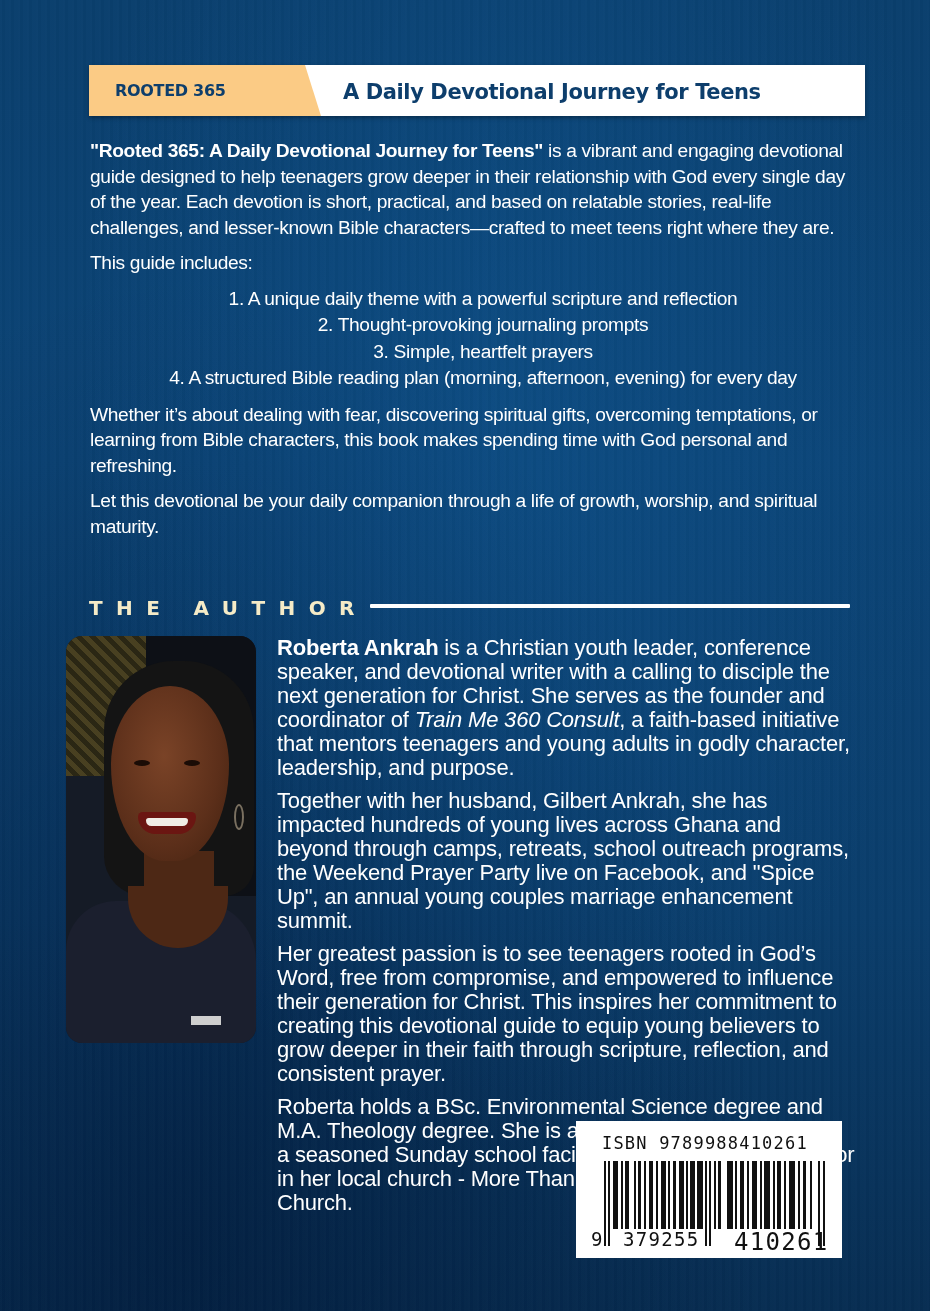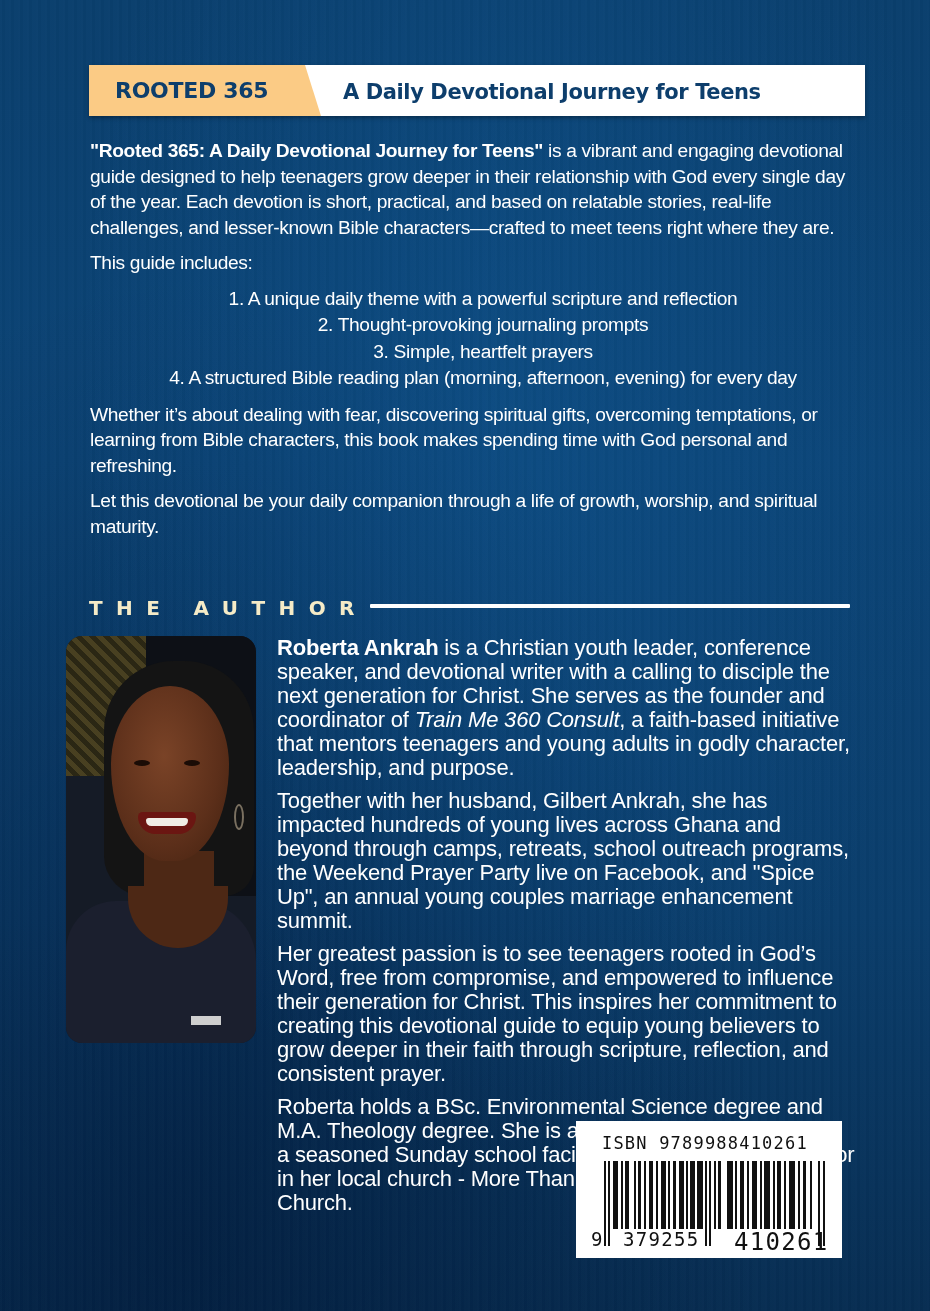--- a/index.html
+++ b/index.html
@@ -25,21 +25,21 @@
     overflow: hidden;
   }
   .banner-tag {
     position: absolute; left: 0; top: 0; height: 51px; width: 232px;
     background: #fbcb85;
     clip-path: polygon(0 0, 216px 0, 232px 51px, 0 51px);
   }
   .banner-tag-label {
     position: absolute; left: 26px; top: 0; height: 51px; line-height: 51px;
     font-family: "DejaVu Sans", sans-serif; font-weight: bold;
-    font-size: 22px; color: #0d3e6c; letter-spacing: -0.3px;
+    font-size: 16px; color: #0d3e6c; letter-spacing: -0.3px;
   }
   .banner-subtitle {
     position: absolute; left: 254px; top: 2px; height: 40px; line-height: 51px;
     font-family: "DejaVu Sans", sans-serif; font-weight: bold;
     font-size: 21px; color: #0d3e6c; letter-spacing: -0.4px;
   }
 
   
   .desc {
     position: absolute; left: 90px; top: 138px; width: 760px;

